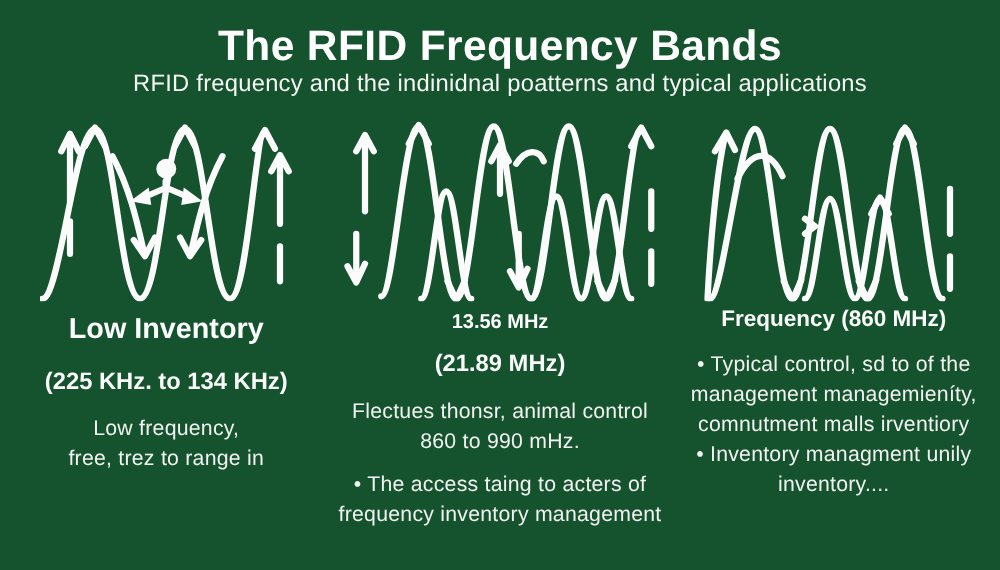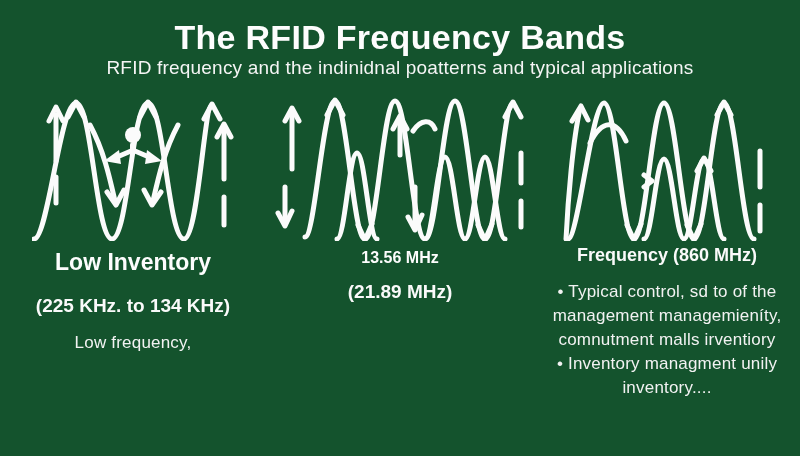--- a/index.html
+++ b/index.html
@@ -74,20 +74,21 @@
         </g>
 
         <path d="M185 46 L192 33 L199 46"></path>
         <path d="M192 40 L192 88"></path>
         <path d="M192 106 L192 134"></path>
       </svg>
       <h2 class="heading">Low Inventory</h2>
       <div class="subheading">(225 KHz. to 134 KHz)</div>
       <div class="body">
         <div class="line">Low frequency,</div>
+        <div class="line">free, trez to range in</div>
       </div>
     </section>
 
     <section class="panel panel-hf">
       <svg class="wave" width="250" height="150" viewBox="0 0 250 150" aria-hidden="true">
 
         <path d="M10 30 L17 17 L24 30"></path>
         <path d="M17 24 L17 78"></path>
 
         <path d="M10 96 L10 130"></path>
@@ -108,20 +109,26 @@
         <path d="M118 38 L125 25 L132 38"></path>
         <path d="M140 96 L140 134"></path>
         <path d="M133 126 L140 139 L147 124"></path>
         <path d="M138 40 C146 28 156 28 160 38"></path>
 
         <path d="M246 62 L246 92"></path>
         <path d="M246 110 L246 136"></path>
       </svg>
       <h2 class="heading">13.56 MHz</h2>
       <div class="subheading">(21.89 MHz)</div>
+      <div class="body">
+        <div class="line">Flectues thonsr, animal control</div>
+        <div class="line">860 to 990 mHz.</div>
+        <div class="line gap">• The access taing to acters of</div>
+        <div class="line">frequency inventory management</div>
+      </div>
     </section>
 
     <section class="panel panel-uhf">
       <svg class="wave" width="230" height="150" viewBox="0 0 230 150" aria-hidden="true">
 
         <path d="M14 148 C16 108 21 48 28 18"></path>
         <path d="M20 30 L29 15 L36 29"></path>
 
         <path d="M16 148 C26 148 40 12 52 12 C64 12 70 148 82 148 C94 148 100 12 112 12 C124 12 130 148 142 148 C154 148 160 12 172 12 C184 12 190 148 202 148"></path>
 

